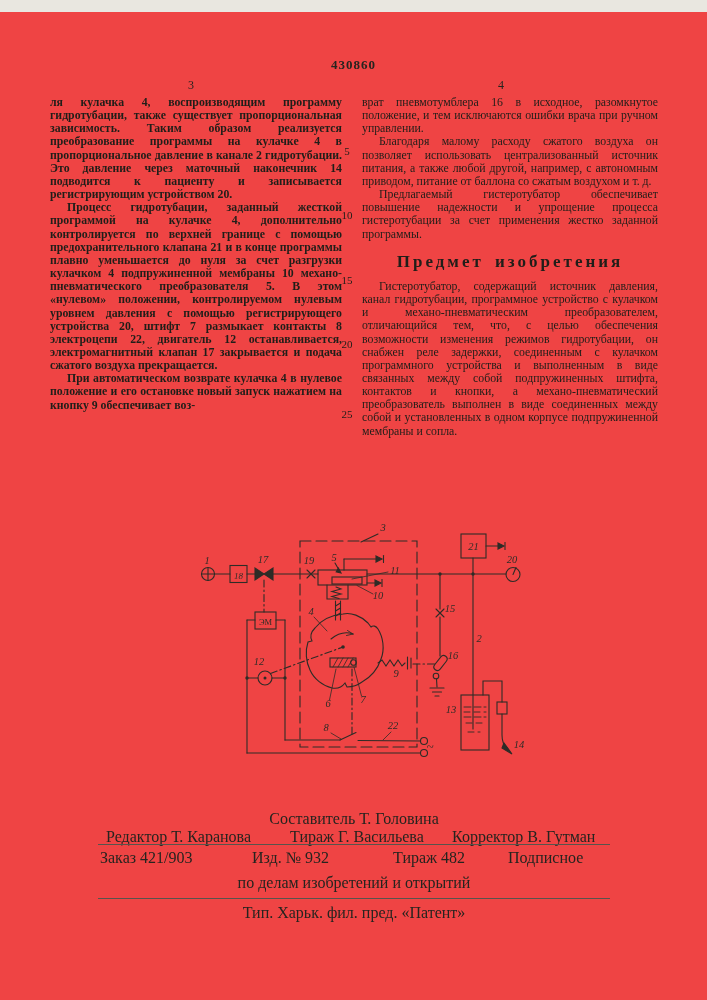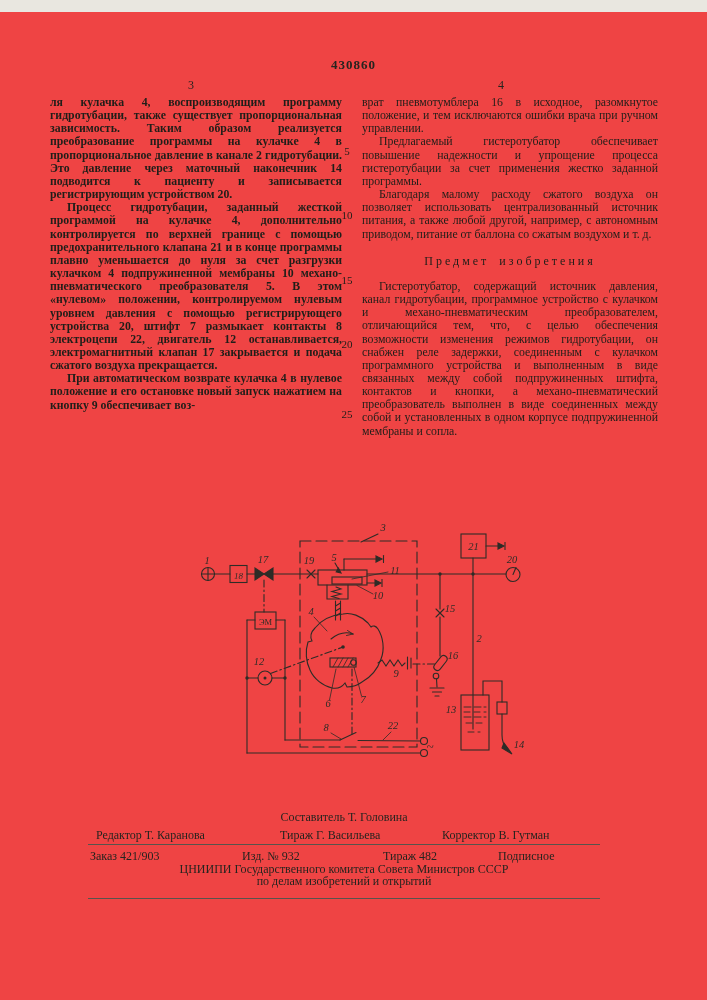--- a/index.html
+++ b/index.html
@@ -29,37 +29,37 @@
     font-size:11.8px;line-height:13.15px;
     text-align:justify;
     color:#201e19;
   }
   .left-column{left:50px;width:292px;font-weight:bold;}
   .right-column{left:362px;width:296px;}
   .column p{margin:0;padding:0;}
   .column p.indent{text-indent:17px;}
   .section-heading{
     margin:14px 0 12px 0;
-    font-size:12px;font-weight:normal;
+    font-size:17px;font-weight:bold;
     text-align:center;letter-spacing:3px;word-spacing:4px;
   }
   .margin-num{
     position:absolute;left:339px;width:16px;
     font-size:11px;text-align:center;color:#201e19;
   }
   .figure{position:absolute;left:95px;top:505px;}
   .figure text{
     font-family:"Liberation Serif","DejaVu Serif",serif;
     font-style:italic;font-size:10.5px;fill:#2e2c27;text-anchor:middle;
   }
   .figure text.small{font-size:9px;}
   .figure text.upright{font-style:normal;font-size:8.5px;}
   .footer{
-    position:absolute;left:88px;top:796px;width:512px;height:120px;
-    font-size:12px;color:#26241f;
+    position:absolute;left:98px;top:796px;width:512px;height:120px;
+    font-size:16px;color:#26241f;
   }
   .footer .abs{position:absolute;white-space:nowrap;}
   .footer-rule{position:absolute;left:0;width:512px;border-top:1px solid #57544c;height:0;}
 </style>
 </head>
 <body>
 
 <div class="page">
 
   <div class="patent-number">430860</div>
@@ -67,22 +67,22 @@
   <div class="col-num col-num-right">4</div>
 
   <div class="column left-column">
     <p>ля кулачка 4, воспроизводящим программу гидротубации, также существует пропорциональная зависимость. Таким образом реализуется преобразование программы на кулачке 4 в пропорциональное давление в канале 2 гидротубации. Это давление через маточный наконечник 14 подводится к пациенту и записывается регистрирующим устройством 20.</p>
     <p class="indent">Процесс гидротубации, заданный жесткой программой на кулачке 4, дополнительно контролируется по верхней границе с помощью предохранительного клапана 21 и в конце программы плавно уменьшается до нуля за счет разгрузки кулачком 4 подпружиненной мембраны 10 механо-пневматического преобразователя 5. В этом «нулевом» положении, контролируемом нулевым уровнем давления с помощью регистрирующего устройства 20, штифт 7 размыкает контакты 8 электроцепи 22, двигатель 12 останавливается, электромагнитный клапан 17 закрывается и подача сжатого воздуха прекращается.</p>
     <p class="indent">При автоматическом возврате кулачка 4 в нулевое положение и его остановке новый запуск нажатием на кнопку 9 обеспечивает воз-</p>
   </div>
 
   <div class="column right-column">
     <p>врат пневмотумблера 16 в исходное, разомкнутое положение, и тем исключаются ошибки врача при ручном управлении.</p>
+    <p class="indent">Благодаря малому расходу сжатого воздуха он позволяет использовать централизованный источник питания, а также любой другой, например, с автономным приводом, питание от баллона со сжатым воздухом и т. д.</p>
     <p class="indent">Предлагаемый гистеротубатор обеспечивает повышение надежности и упрощение процесса гистеротубации за счет применения жестко заданной программы.</p>
-    <p class="indent">Благодаря малому расходу сжатого воздуха он позволяет использовать централизованный источник питания, а также любой другой, например, с автономным приводом, питание от баллона со сжатым воздухом и т. д.</p>
     <h3 class="section-heading">Предмет изобретения</h3>
     <p class="indent">Гистеротубатор, содержащий источник давления, канал гидротубации, программное устройство с кулачком и механо-пневматическим преобразователем, отличающийся тем, что, с целью обеспечения возможности изменения режимов гидротубации, он снабжен реле задержки, соединенным с кулачком программного устройства и выполненным в виде связанных между собой подпружиненных штифта, контактов и кнопки, а механо-пневматический преобразователь выполнен в виде соединенных между собой и установленных в одном корпусе подпружиненной мембраны и сопла.</p>
   </div>
 
   <span class="margin-num" style="top:133px">5</span>
   <span class="margin-num" style="top:197px">10</span>
   <span class="margin-num" style="top:262px">15</span>
   <span class="margin-num" style="top:326px">20</span>
   <span class="margin-num" style="top:396px">25</span>
 
@@ -286,18 +286,18 @@
   <div class="footer">
     <span class="abs" style="left:0;width:512px;text-align:center;top:2px">Составитель Т. Головина</span>
     <span class="abs" style="left:8px;top:20px">Редактор Т. Каранова</span>
     <span class="abs" style="left:192px;top:20px">Тираж Г. Васильева</span>
     <span class="abs" style="left:354px;top:20px">Корректор В. Гутман</span>
     <div class="footer-rule" style="top:36px"></div>
     <span class="abs" style="left:2px;top:41px">Заказ 421/903</span>
     <span class="abs" style="left:154px;top:41px">Изд. № 932</span>
     <span class="abs" style="left:295px;top:41px">Тираж 482</span>
     <span class="abs" style="left:410px;top:41px">Подписное</span>
-    <span class="abs" style="left:0;width:512px;text-align:center;top:54px">ЦНИИПИ Государственного комитета Совета Министров СССР</span>
     <span class="abs" style="left:0;width:512px;text-align:center;top:66px">по делам изобретений и открытий</span>
     <div class="footer-rule" style="top:90px"></div>
+    <span class="abs" style="left:0;width:512px;text-align:center;top:96px">Тип. Харьк. фил. пред. «Патент»</span>
   </div>
 
 </div>
 
 </body></html>

